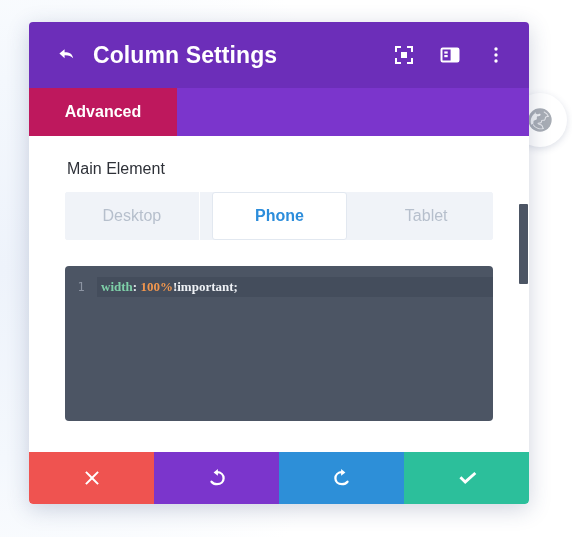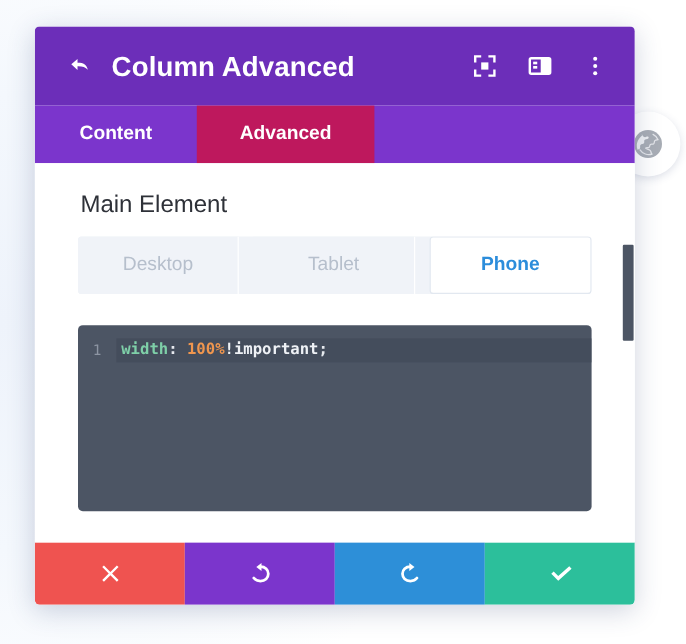--- a/index.html
+++ b/index.html
@@ -128,21 +128,21 @@
     flex: 1 1 auto;
     background: #ffffff;
     position: relative;
     overflow: hidden;
   }
   #body-inner {
     padding: 24px 36px 0 36px;
   }
 
   #section-label {
-    font-size: 20px;
+    font-size: 16px;
     color: #2e3138;
     margin: 0 0 14px 2px;
   }
 
   
   #device-toggle {
     display: flex;
     height: 48px;
     border-radius: 3px;
     overflow: hidden;
@@ -198,20 +198,21 @@
     font-family: "DejaVu Sans Mono", monospace;
     font-size: 13px;
     line-height: 20px;
     cursor: text;
   }
   #code-line-1 {
     background: #444d5c;
     padding-left: 4px;
     white-space: pre;
     height: 20px;
+    font-family: Liberation Serif, serif;
   }
   .tok-prop { color: #7ecfa8; font-weight: bold; }
   .tok-punc { color: #e6e9ee; font-weight: bold; }
   .tok-num  { color: #f0964e; font-weight: bold; }
   .tok-imp  { color: #eef1f5; font-weight: bold; }
 
   
   #body-scrollbar-track {
     position: absolute;
     right: 0px;
@@ -266,21 +267,21 @@
   </div>
 
   <div id="modal">
 
     <div id="modal-header">
       <div id="back-button">
         <svg width="24" height="24" viewBox="0 0 24 24" aria-hidden="true">
           <path d="M8.6 6.2v3.1c4.6-.1 7.6 1.4 8.6 5.9-2-2.2-4.6-3.1-8.6-3v3.1L3.4 10.6l5.2-4.4z" fill="#ffffff"></path>
         </svg>
       </div>
-      <div id="modal-title">Column Advanced</div>
+      <div id="modal-title">Column Settings</div>
       <div id="header-actions">
         <div class="hdr-icon">
           <svg width="20" height="20" viewBox="0 0 20 20" aria-hidden="true">
             <path d="M2 6V2h4M18 6V2h-4M2 14v4h4M18 14v4h-4" fill="none" stroke="#ffffff" stroke-width="2" stroke-linecap="square"></path>
             <rect x="7" y="7" width="6" height="6" fill="#ffffff"></rect>
           </svg>
         </div>
         <div class="hdr-icon">
           <svg width="20" height="20" viewBox="0 0 20 20" aria-hidden="true">
             <rect x="1.5" y="3.5" width="17" height="13" rx="1.2" fill="none" stroke="#ffffff" stroke-width="2"></rect>
@@ -293,34 +294,33 @@
           <svg width="6" height="20" viewBox="0 0 6 20" aria-hidden="true">
             <circle cx="3" cy="4" r="1.7" fill="#ffffff"></circle>
             <circle cx="3" cy="10" r="1.7" fill="#ffffff"></circle>
             <circle cx="3" cy="16" r="1.7" fill="#ffffff"></circle>
           </svg>
         </div>
       </div>
     </div>
 
     <div id="tabs">
-      <div class="tab t0">Content</div>
       <div class="tab t2 active">Advanced</div>
       <div id="tabs-filler"></div>
     </div>
 
     <div id="modal-body">
       <div id="body-inner">
 
         <div id="section-label">Main Element</div>
 
         <div id="device-toggle">
           <div class="device-btn">Desktop</div>
+          <div class="device-btn active">Phone</div>
           <div class="device-btn">Tablet</div>
-          <div class="device-btn active">Phone</div>
         </div>
 
         <div id="code-editor">
           <div id="code-gutter">
             <div>1</div>
           </div>
           <div id="code-area">
             <div id="code-line-1"><span class="tok-prop">width</span><span class="tok-punc">:</span> <span class="tok-num">100%</span><span class="tok-imp">!important</span><span class="tok-punc">;</span></div>
           </div>
         </div>

